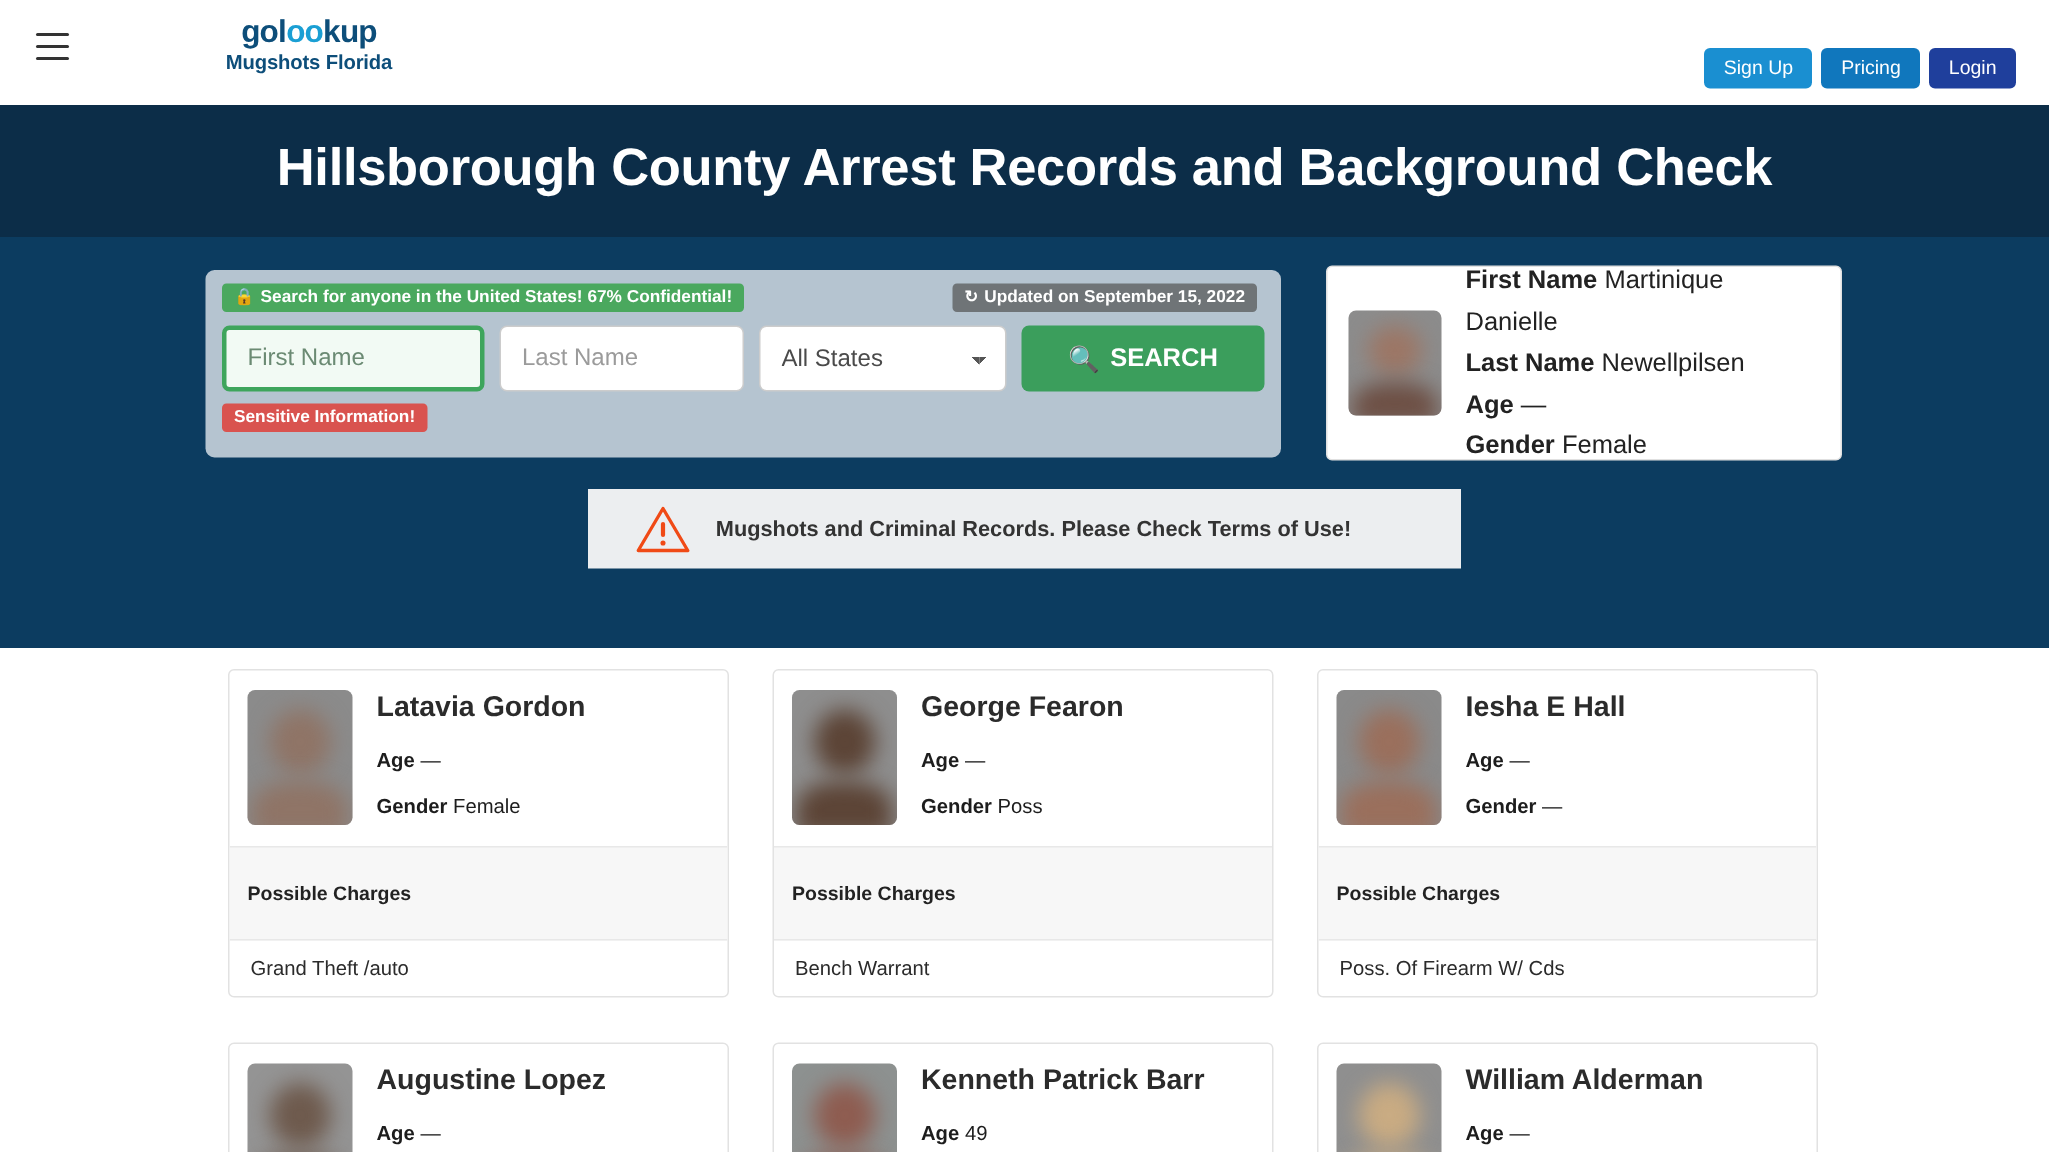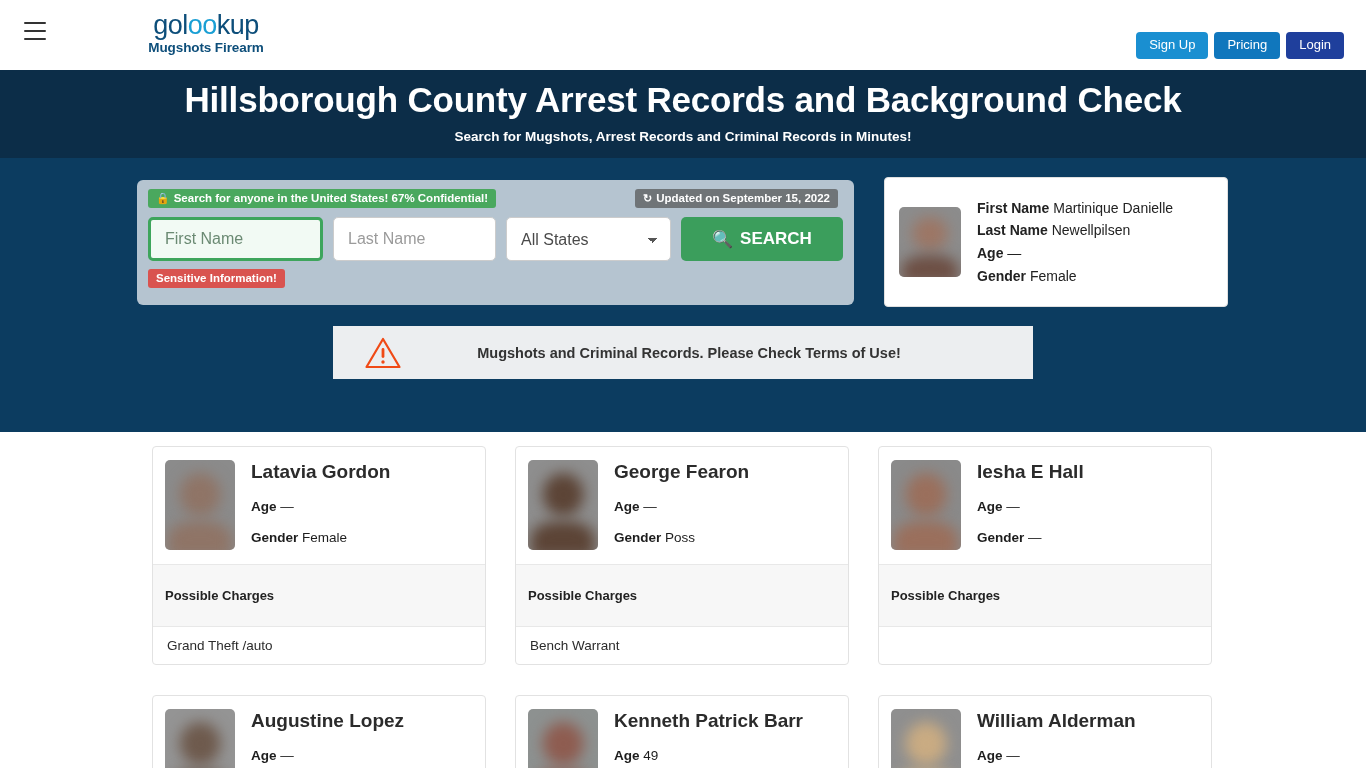--- a/index.html
+++ b/index.html
@@ -25,21 +25,21 @@
     cursor: pointer;
   }
   .hamburger span { display:block; height: 2px; background: #333; border-radius: 1px; }
 
   .brand {
     position: absolute; left: 136px; top: 11px;
     text-align: center; width: 140px;
     cursor: pointer; text-decoration: none;
   }
   .brand-word {
-    font-size: 27px; font-weight: 400; color: #0d4e7a;
+    font-size: 21px; font-weight: 700; color: #0d4e7a;
     letter-spacing: -0.5px; line-height: 1.05; white-space: nowrap;
   }
   .brand-word .accent { color: #1a9fd4; }
   .brand-sub {
     font-size: 13.5px; font-weight: 700; color: #0d4e7a;
     letter-spacing: -0.1px; margin-top: 1px; white-space: nowrap;
   }
 
   .nav-actions {
     position: absolute; right: 22px; top: 32px;
@@ -157,31 +157,31 @@
   }
   .thumb.lg { width: 62px; height: 70px; }
   .thumb.sm { width: 70px; height: 90px; }
   .thumb .blob {
     position: absolute; left: 50%; transform: translateX(-50%);
     border-radius: 50%; filter: blur(7px);
   }
   .thumb .head { width: 58%; height: 48%; top: 14%; }
   .thumb .body { width: 92%; height: 40%; bottom: -8%; border-radius: 45% 45% 0 0; }
 
-  .fl-lines { font-size: 14px; color: #222; line-height: 1.62; }
+  .fl-lines { font-size: 17px; color: #222; line-height: 1.62; }
   .fl-lines .lbl { font-weight: 700; }
   .fl-lines .val { font-weight: 400; }
 
   
   .warn-wrap {
     position: absolute; left: 0; right: 0; top: 168px;
     display: flex; justify-content: center;
   }
   .warn {
-    width: 700px; height: 53px; background: #eceef0;
+    width: 582px; height: 53px; background: #eceef0;
     display: flex; align-items: center; gap: 0;
     padding: 0 26px;
   }
   .warn-icon { width: 48px; flex: none; display: flex; align-items: center; justify-content: center; }
   .warn-text {
     flex: 1; text-align: center; font-size: 14.5px;
     color: #333; font-weight: 600; padding-right: 36px;
   }
 
   
@@ -217,33 +217,32 @@
   <div class="hamburger">
     <span></span>
     <span></span>
     <span></span>
   </div>
 
   <a class="brand" href="#">
     <div class="brand-word">
       <span>gol</span><span class="accent">oo</span><span>kup</span>
     </div>
-    <div class="brand-sub">Mugshots Firearm</div>
+    <div class="brand-sub">Mugshots Florida</div>
   </a>
 
   <div class="nav-actions">
     <button class="nav-btn signup">Sign Up</button>
     <button class="nav-btn pricing">Pricing</button>
     <button class="nav-btn login">Login</button>
   </div>
 </div>
 
 <div class="hero-title-band">
   <h1 class="hero-h1">Hillsborough County Arrest Records and Background Check</h1>
-  <div class="hero-sub">Search for Mugshots, Arrest Records and Criminal Records in Minutes!</div>
 </div>
 
 <div class="search-section">
 
   <div class="search-panel">
     <div class="panel-badges">
       <div class="badge-green">
         <span class="ic">🔒</span>
         <span>Search for anyone in the United States! 67% Confidential!</span>
       </div>
@@ -363,20 +362,21 @@
           <span class="lbl">Age</span>
           <span>—</span>
         </div>
         <div class="rmeta">
           <span class="lbl">Gender</span>
           <span>—</span>
         </div>
       </div>
     </div>
     <div class="charges-hdr">Possible Charges</div>
+       <div class="charge-row">Poss. Of Firearm W/ Cds</div>
       </div>
       <div class="rcard">
     <div class="rcard-top">
       <div class="thumb sm" style="background:#949494">
         <div class="blob head" style="background:#6e5a4d"></div>
         <div class="blob body" style="background:#6e5a4d"></div>
       </div>
       <div class="rcard-info">
         <div class="rname">Augustine Lopez</div>
         <div class="rmeta">

